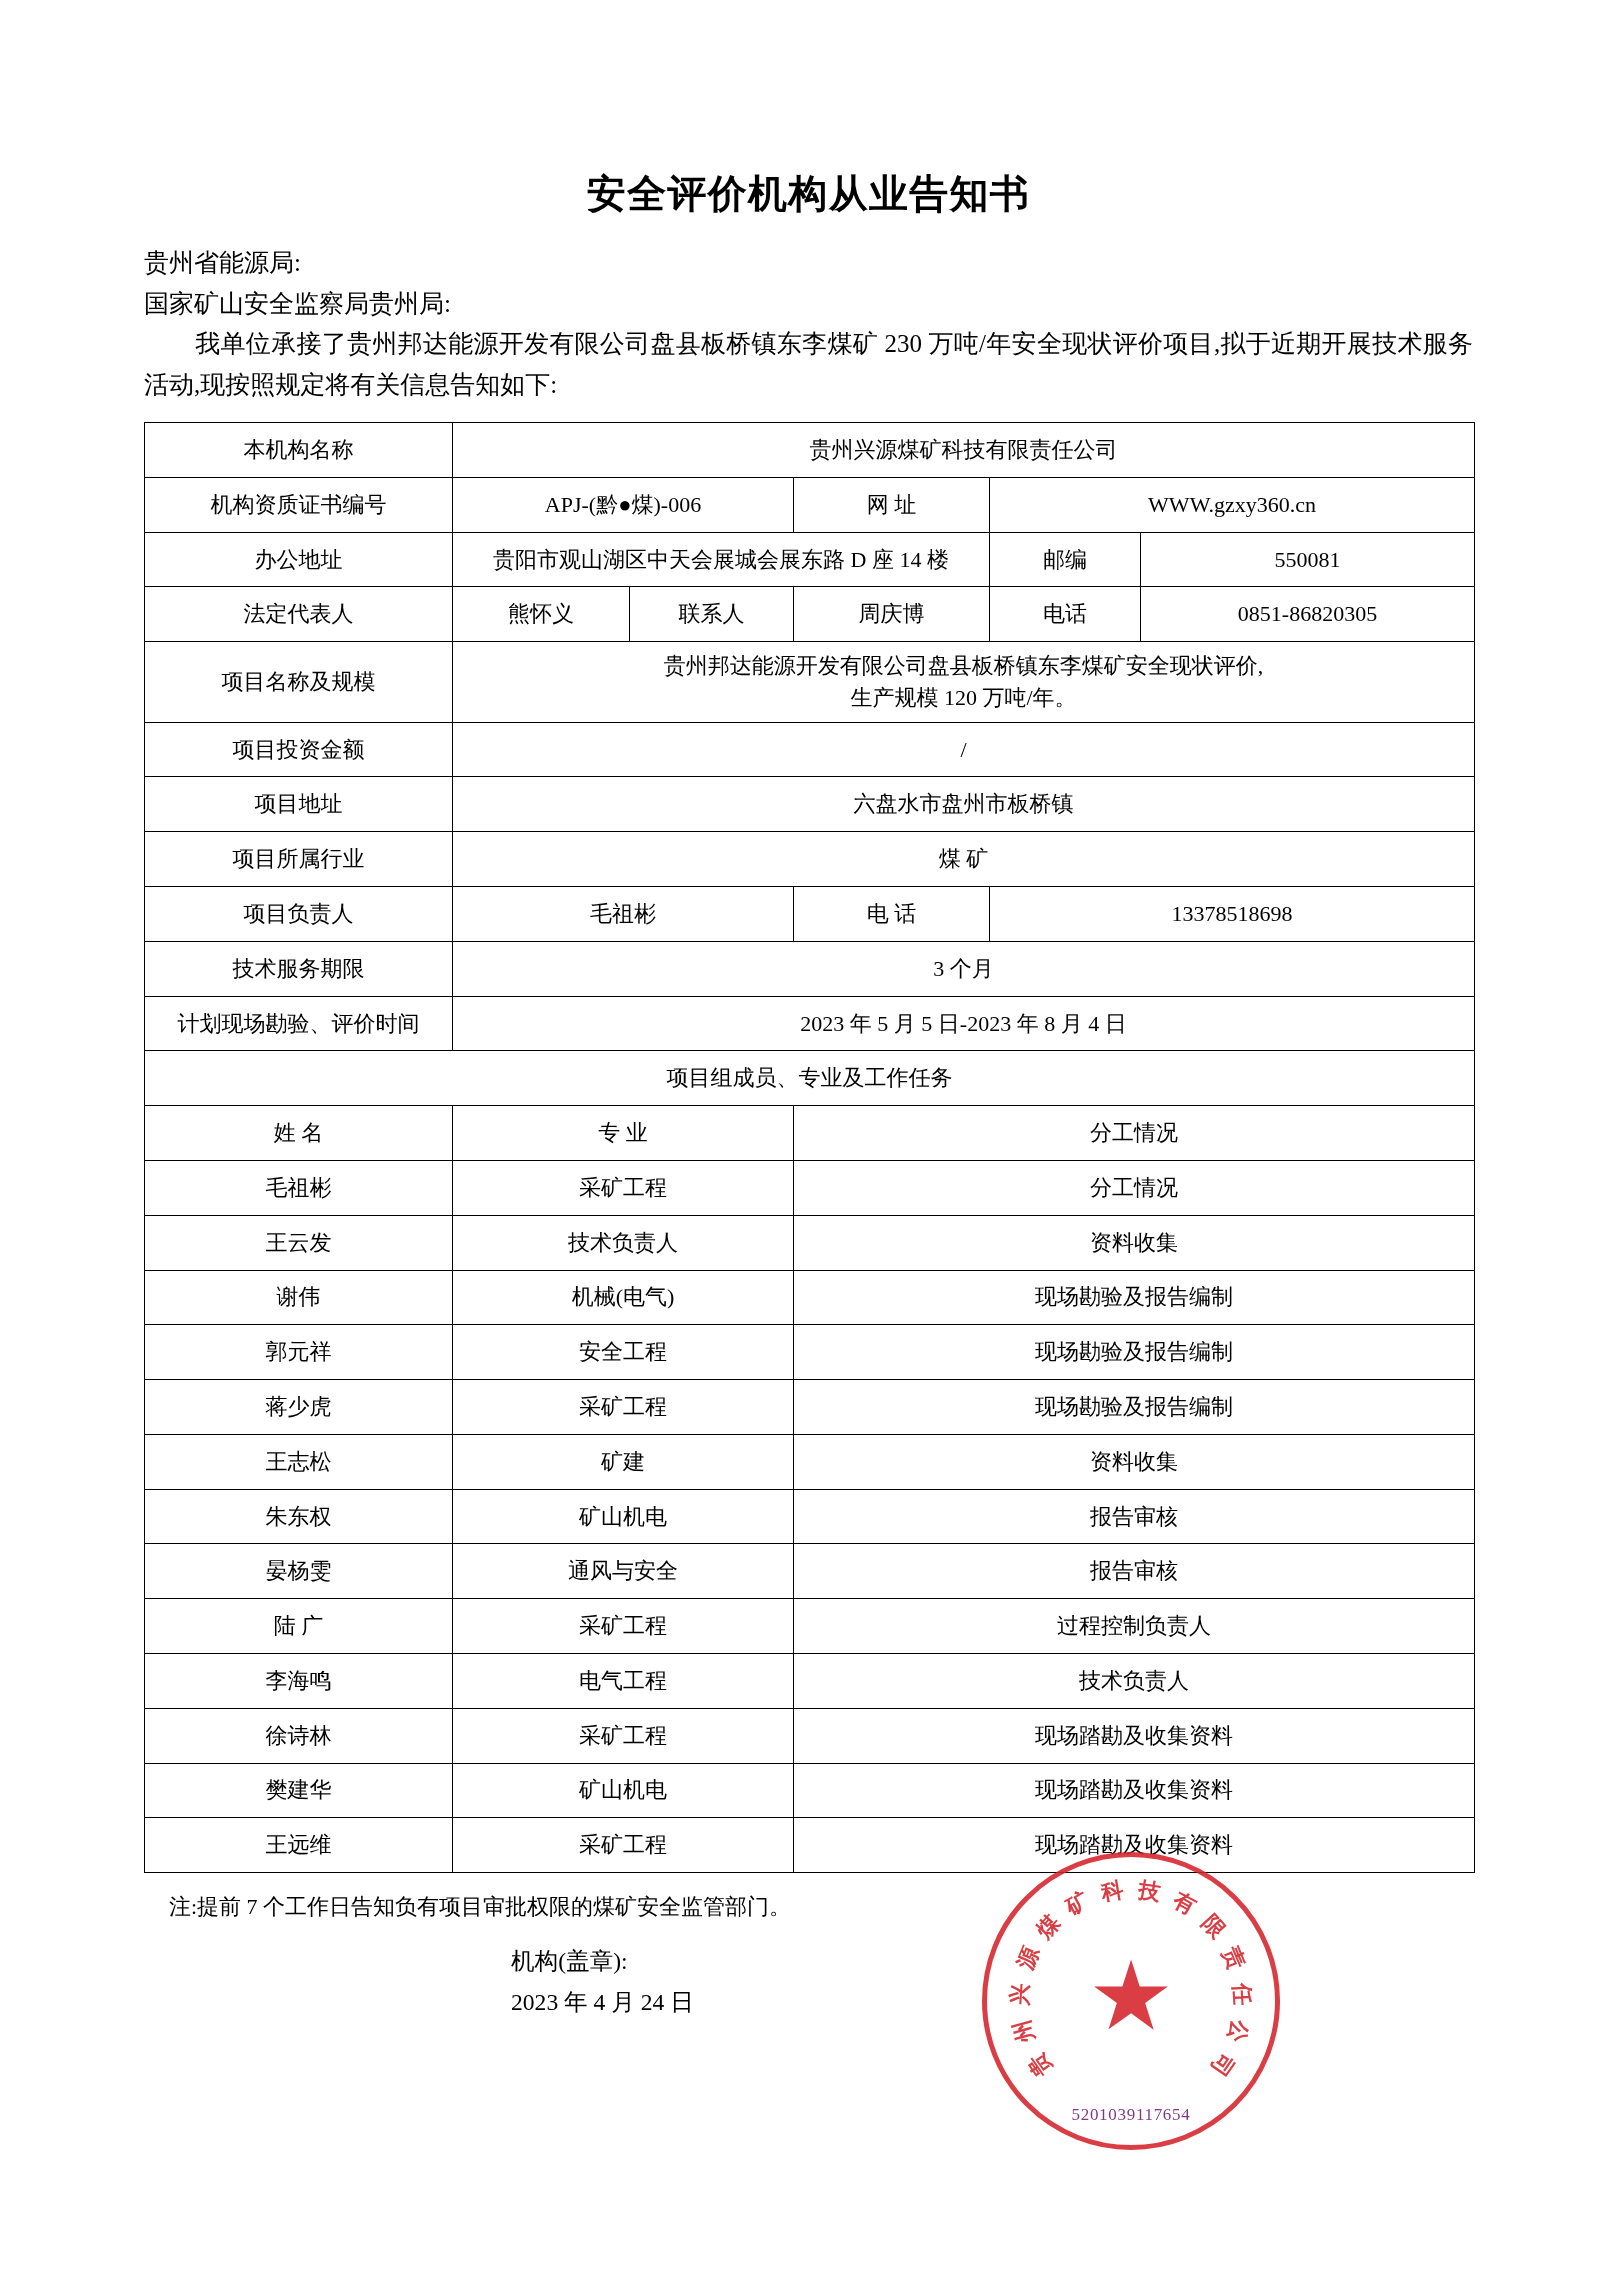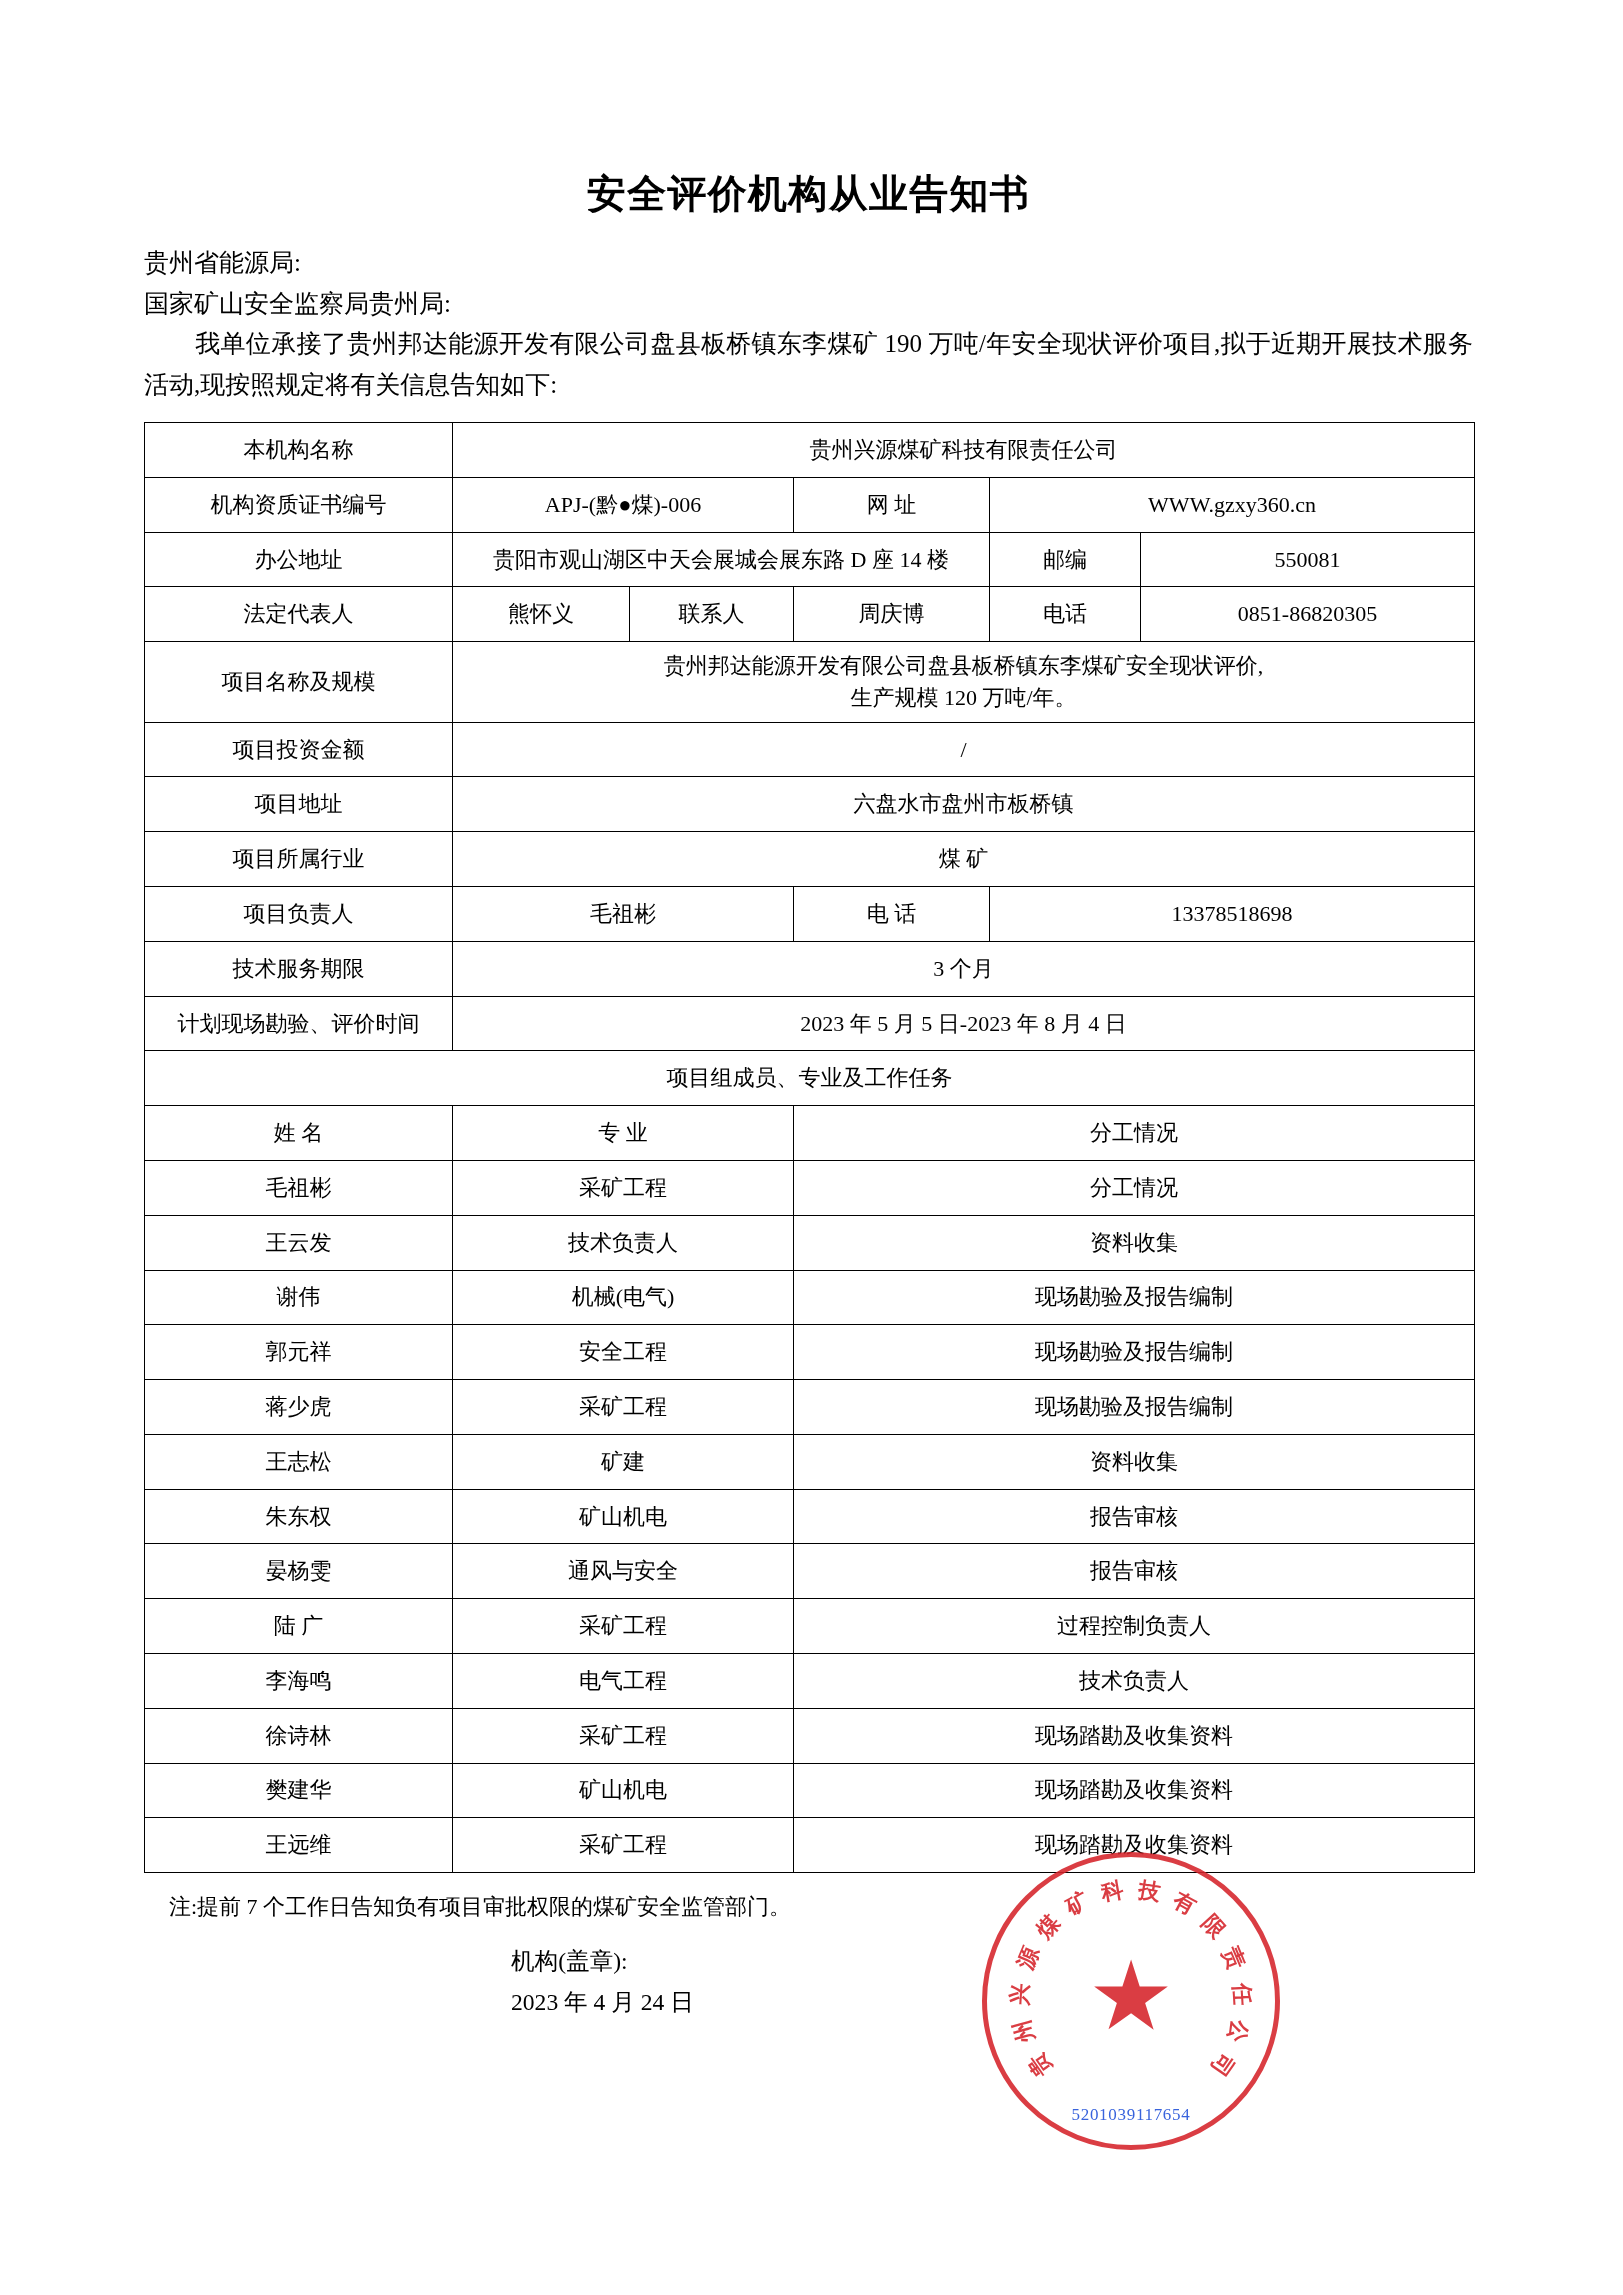--- a/index.html
+++ b/index.html
@@ -134,36 +134,36 @@
     font-weight: bold;
     transform-origin: 0 0;
     white-space: nowrap;
     font-family: "Liberation Serif", serif;
   }
   .seal .bottom-code {
     position: absolute;
     width: 100%;
     bottom: 19.6px;
     text-align: center;
-    color: #1d4ed8;
+    color: #701a75;
     font-size: 17px;
     letter-spacing: 0.7px;
   }
 </style>
 </head>
 <body>
 
 <div class="page">
   <div class="content">
 
     <h1 class="doc-title">安全评价机构从业告知书</h1>
 
     <p class="addressee">贵州省能源局:</p>
     <p class="addressee">国家矿山安全监察局贵州局:</p>
-    <p class="intro"><span class="indent"></span><span>我单位承接了贵州邦达能源开发有限公司盘县板桥镇东李煤矿 190 万吨/年安全现状评价项目,拟于近期开展技术服务活动,现按照规定将有关信息告知如下:</span></p>
+    <p class="intro"><span class="indent"></span><span>我单位承接了贵州邦达能源开发有限公司盘县板桥镇东李煤矿 230 万吨/年安全现状评价项目,拟于近期开展技术服务活动,现按照规定将有关信息告知如下:</span></p>
 
     <table class="main">
       <colgroup>
         <col style="width:308px">
         <col style="width:177px">
         <col style="width:164px">
         <col style="width:196px">
         <col style="width:151px">
         <col style="width:334px">
       </colgroup>

